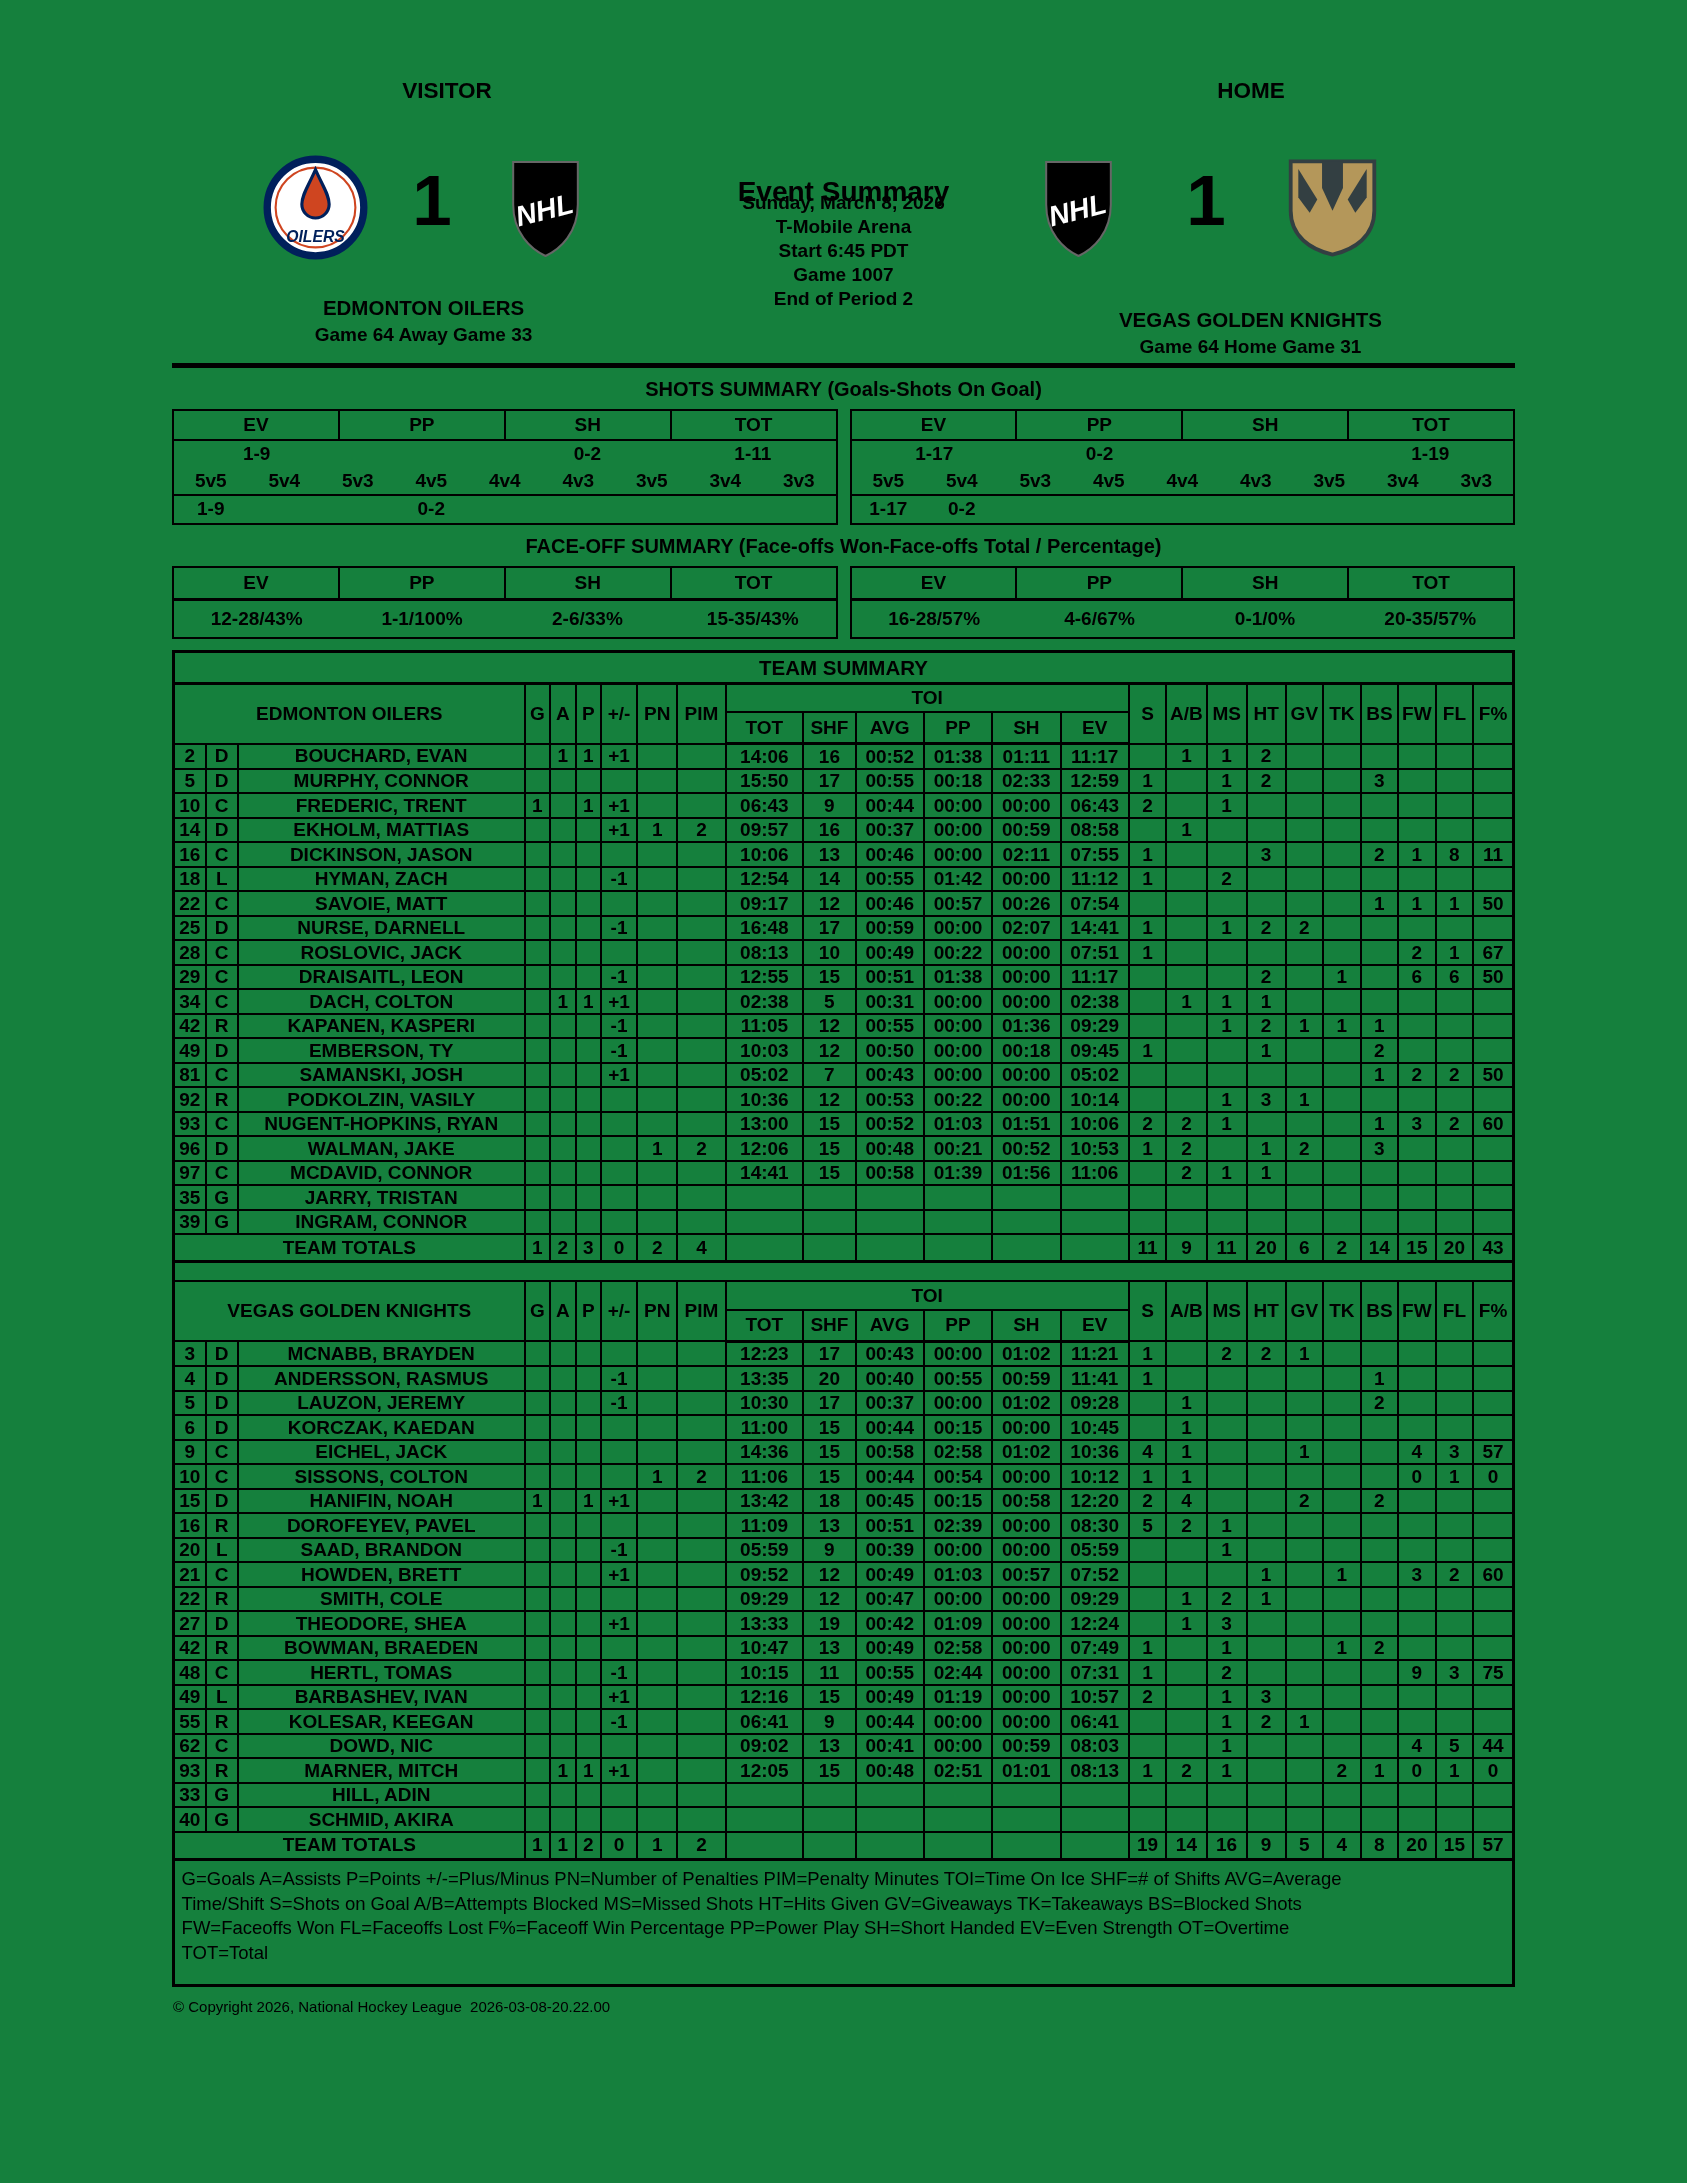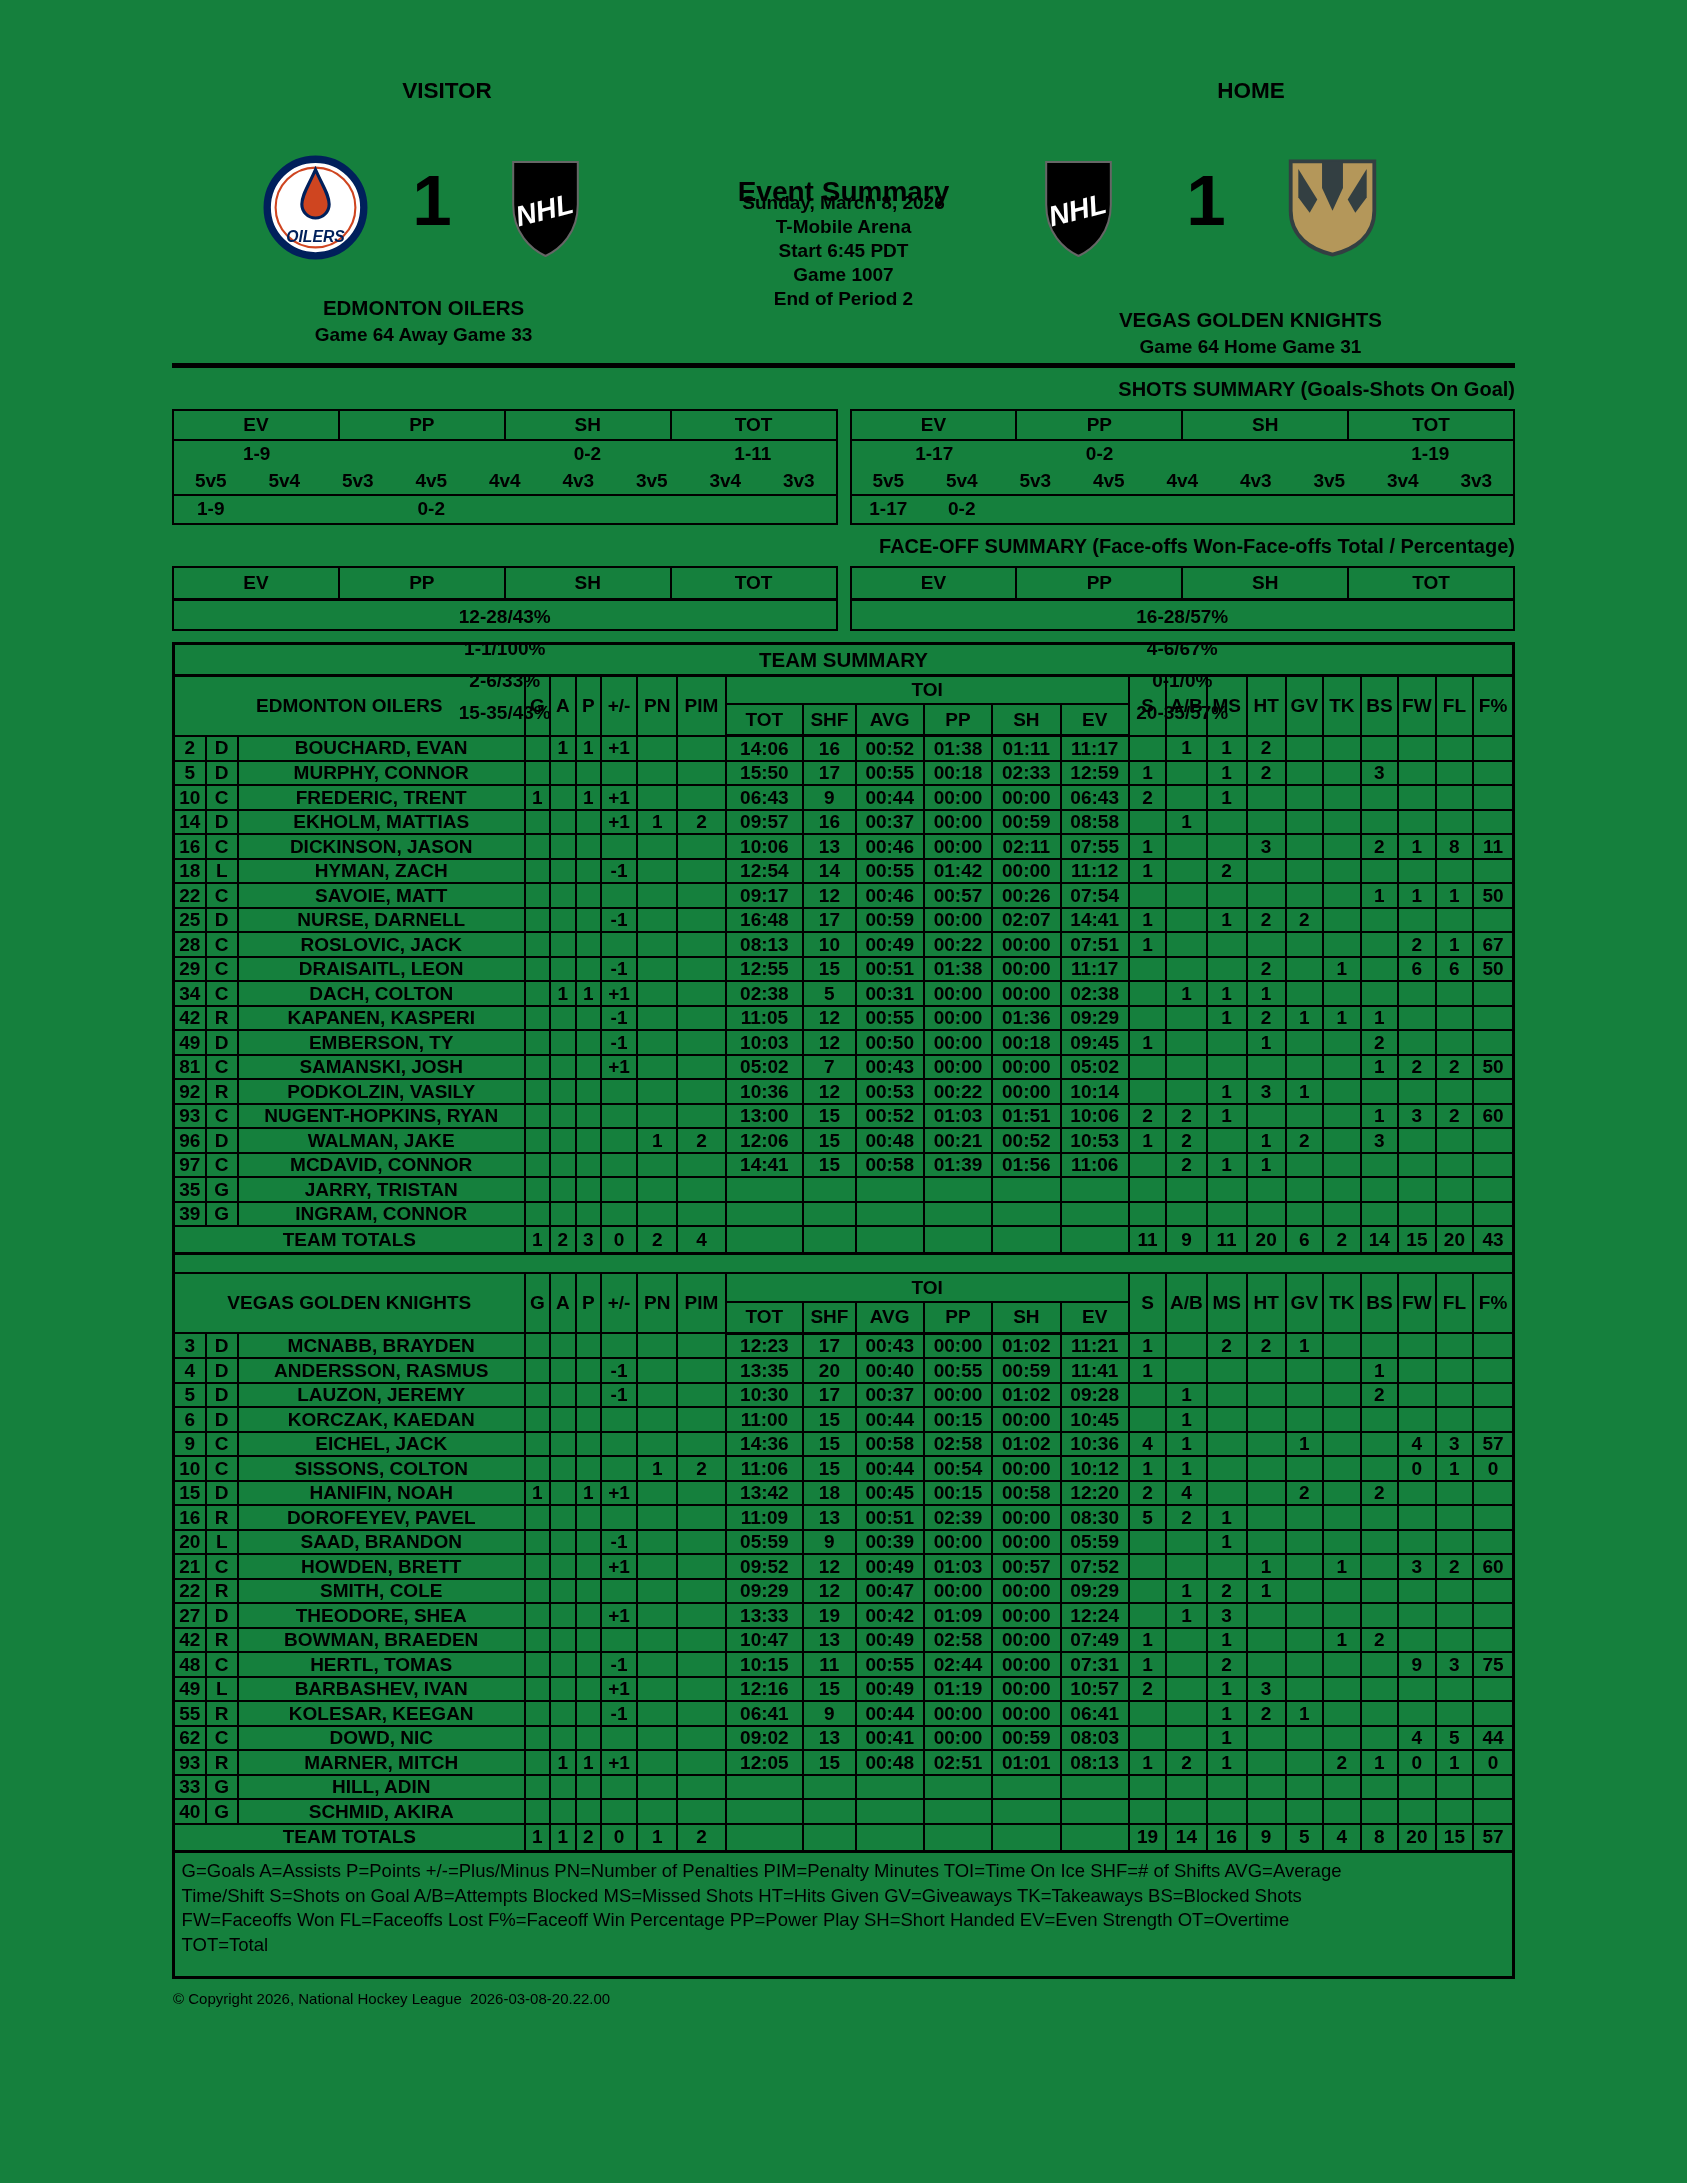--- a/index.html
+++ b/index.html
@@ -14,38 +14,38 @@
              font-size:28px;font-weight:bold;margin-top:46px;}
   .game-info{position:absolute;top:191px;left:0;width:1687px;text-align:center;
              font-size:19px;font-weight:bold;line-height:24px;}
   .logo{position:absolute;}
   .score{position:absolute;font-size:71px;font-weight:bold;width:86px;text-align:center;top:160px;}
   .teamblock{position:absolute;width:423px;text-align:center;font-weight:bold;}
   .teamblock .tname{font-size:20.5px;}
   .teamblock .tgame{font-size:19px;margin-top:4px;}
   
   .rule{margin-left:172px;width:1343px;height:4.6px;background:#000;}
-  .sec-title{margin-left:172px;width:1343px;text-align:right;font-size:20px;
+  .sec-title{margin-left:172px;width:1343px;text-align:center;font-size:20px;
              font-weight:bold;padding:10.6px 0 8px 0;}
   .pair-row{margin-left:172px;width:1343px;display:flex;gap:12px;}
   .pair-row > div{flex:1;}
   .bx{border:2.6px solid #000;}
   .frow{display:flex;align-items:center;}
   .frow .c{flex:1;text-align:center;font-size:19px;}
   .bold{font-weight:bold;}
   .st-head{height:28px;border-bottom:2px solid #000;}
   .st-head .c{height:28px;line-height:28px;}
   .st-head .c + .c{border-left:2px solid #000;}
   .st-row{height:26.5px;line-height:26.5px;}
   .st-row .c{line-height:26.5px;}
   .sep-top{border-top:2px solid #000;}
   .fo-head{height:30px;border-bottom:3.3px solid #000;}
   .fo-head .c{height:30px;line-height:30px;}
   .fo-head .c + .c{border-left:2px solid #000;}
-  .fo-row{height:28px;line-height:32px;flex-direction:column;}
+  .fo-row{height:36px;line-height:32px;}
   
   table.summary{margin:10.6px 0 0 172px;width:1343px;border-collapse:collapse;
                 table-layout:fixed;border:3.3px solid #000;}
   .summary th,.summary td{border:2px solid #000;font-size:19px;font-weight:bold;
                 padding:0 1.3px;text-align:center;height:22.5px;line-height:1.05;
                 overflow:hidden;white-space:nowrap;}
   .t-title td{font-size:20.5px;height:29px;border-bottom:3.3px solid #000;text-align:center;}
   .teamname{font-size:20px;}
   .h2 th{border-bottom:3.3px solid #000;height:29px;}
   .h1 th{height:26.5px;}

